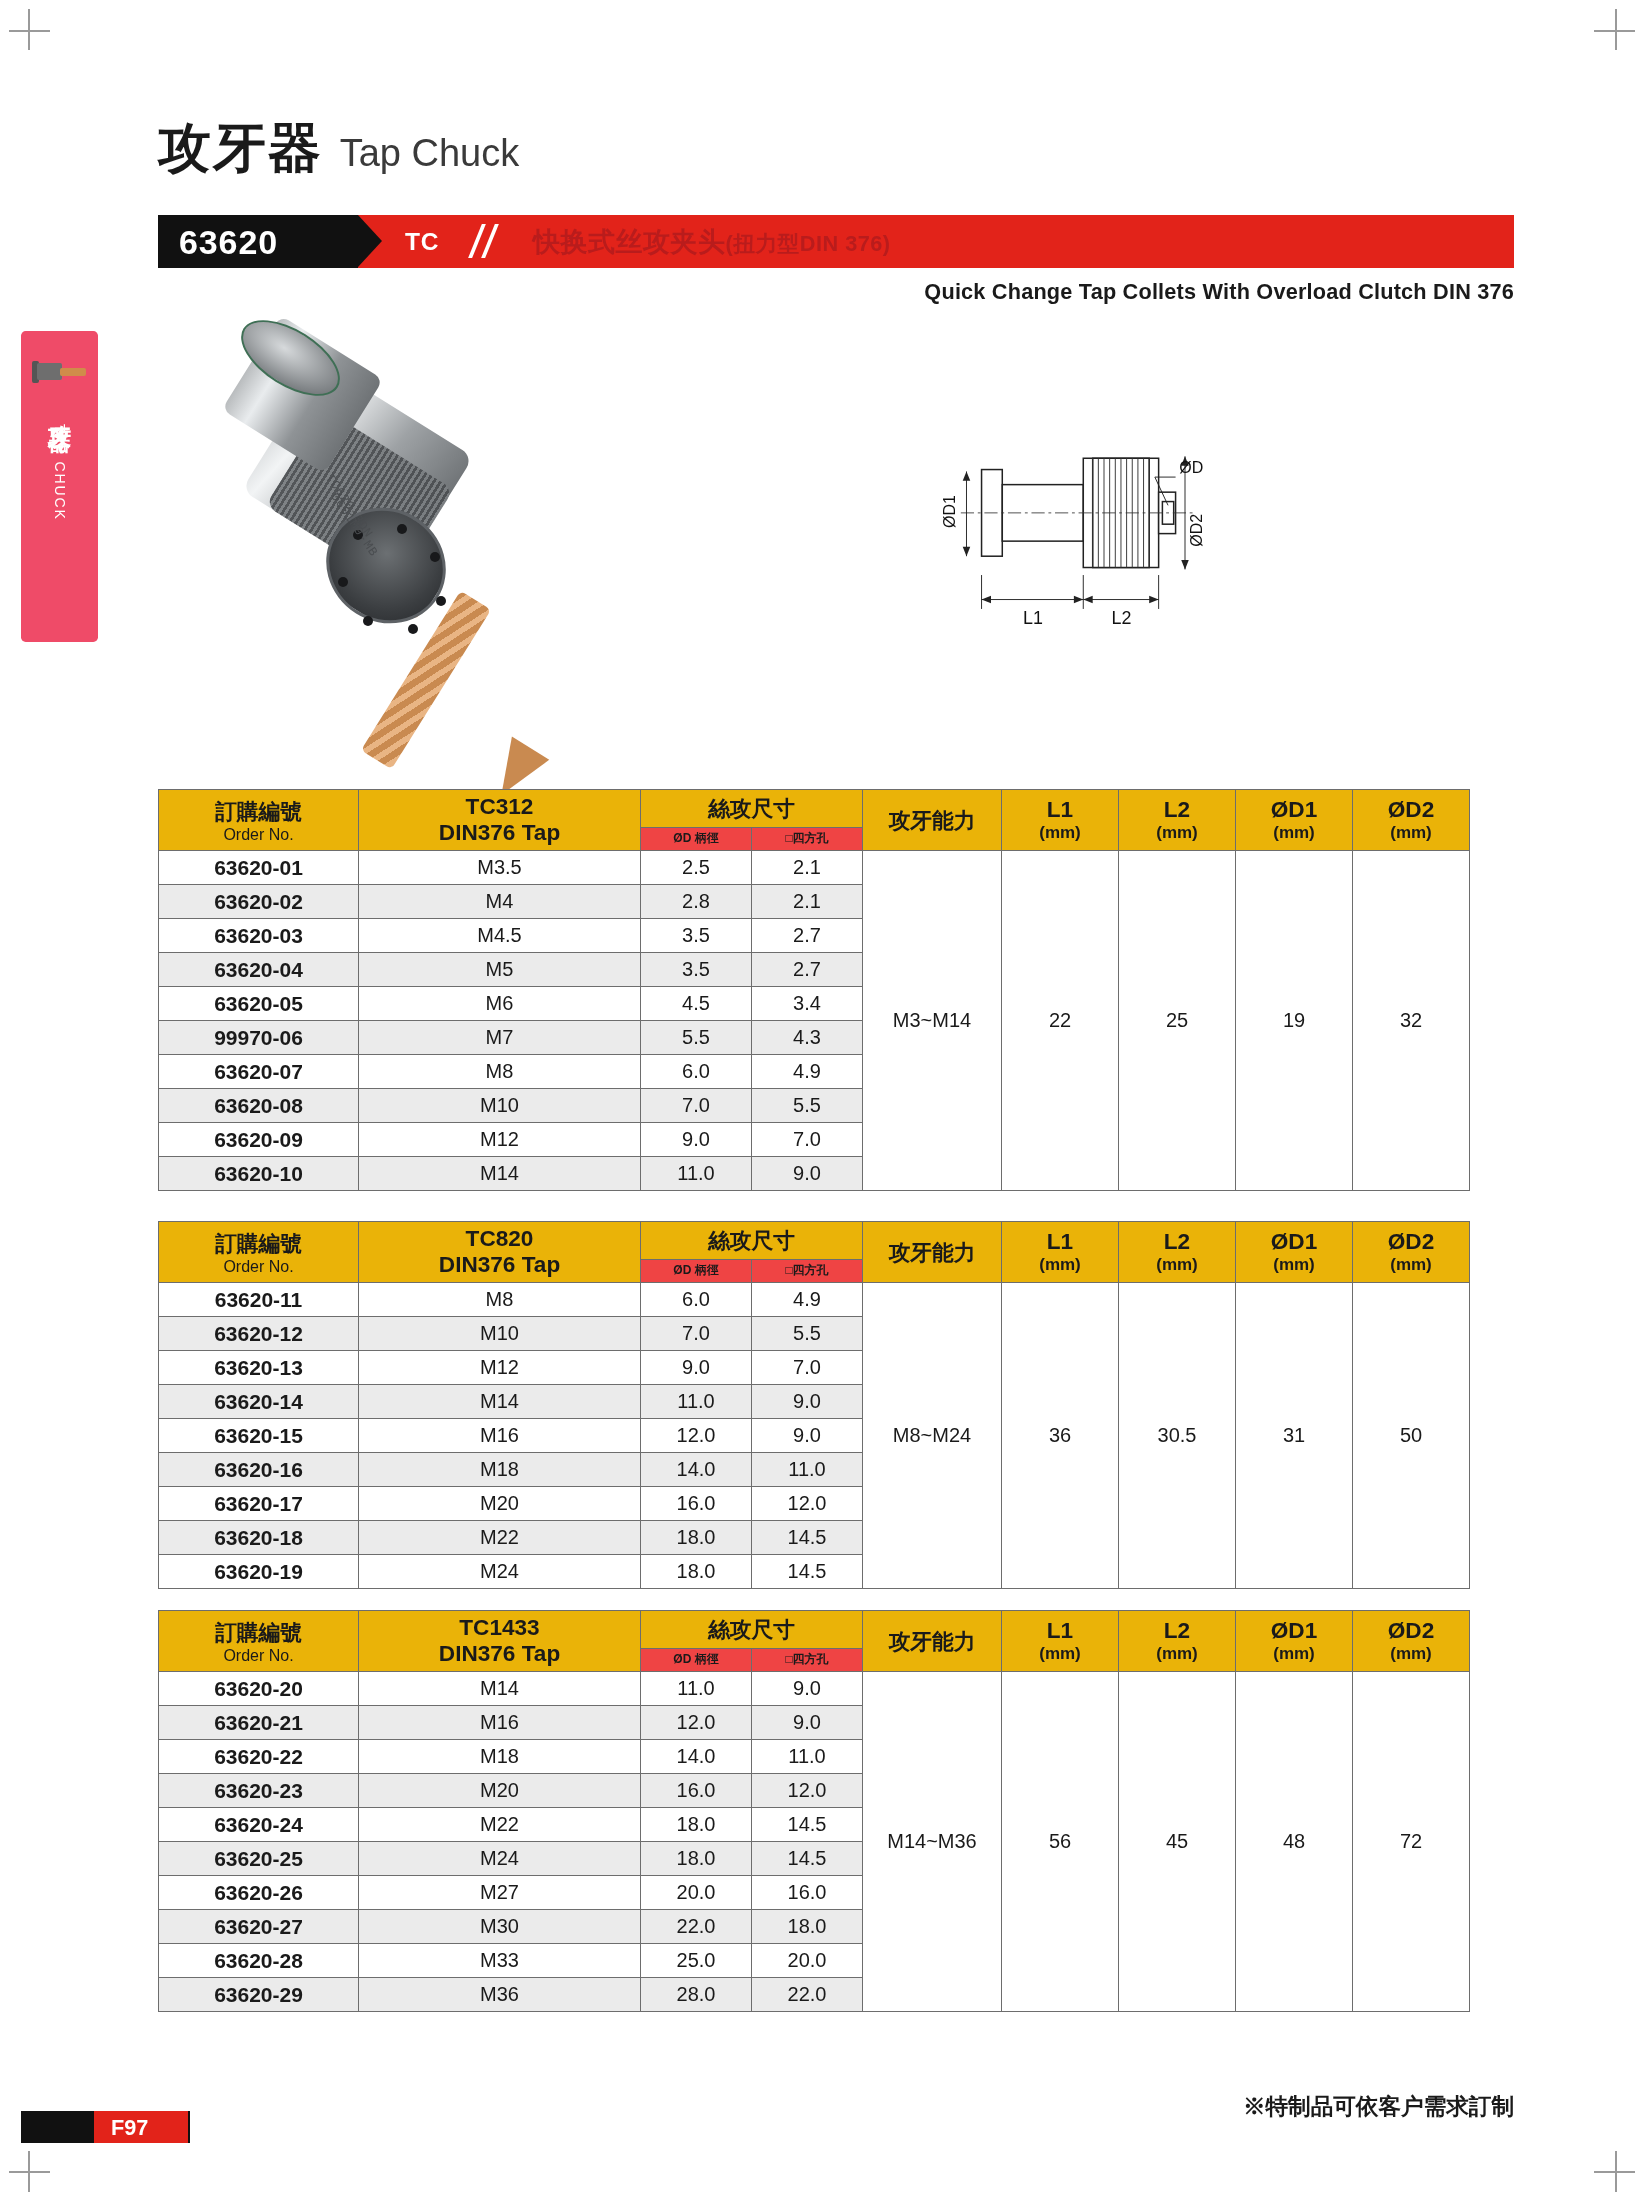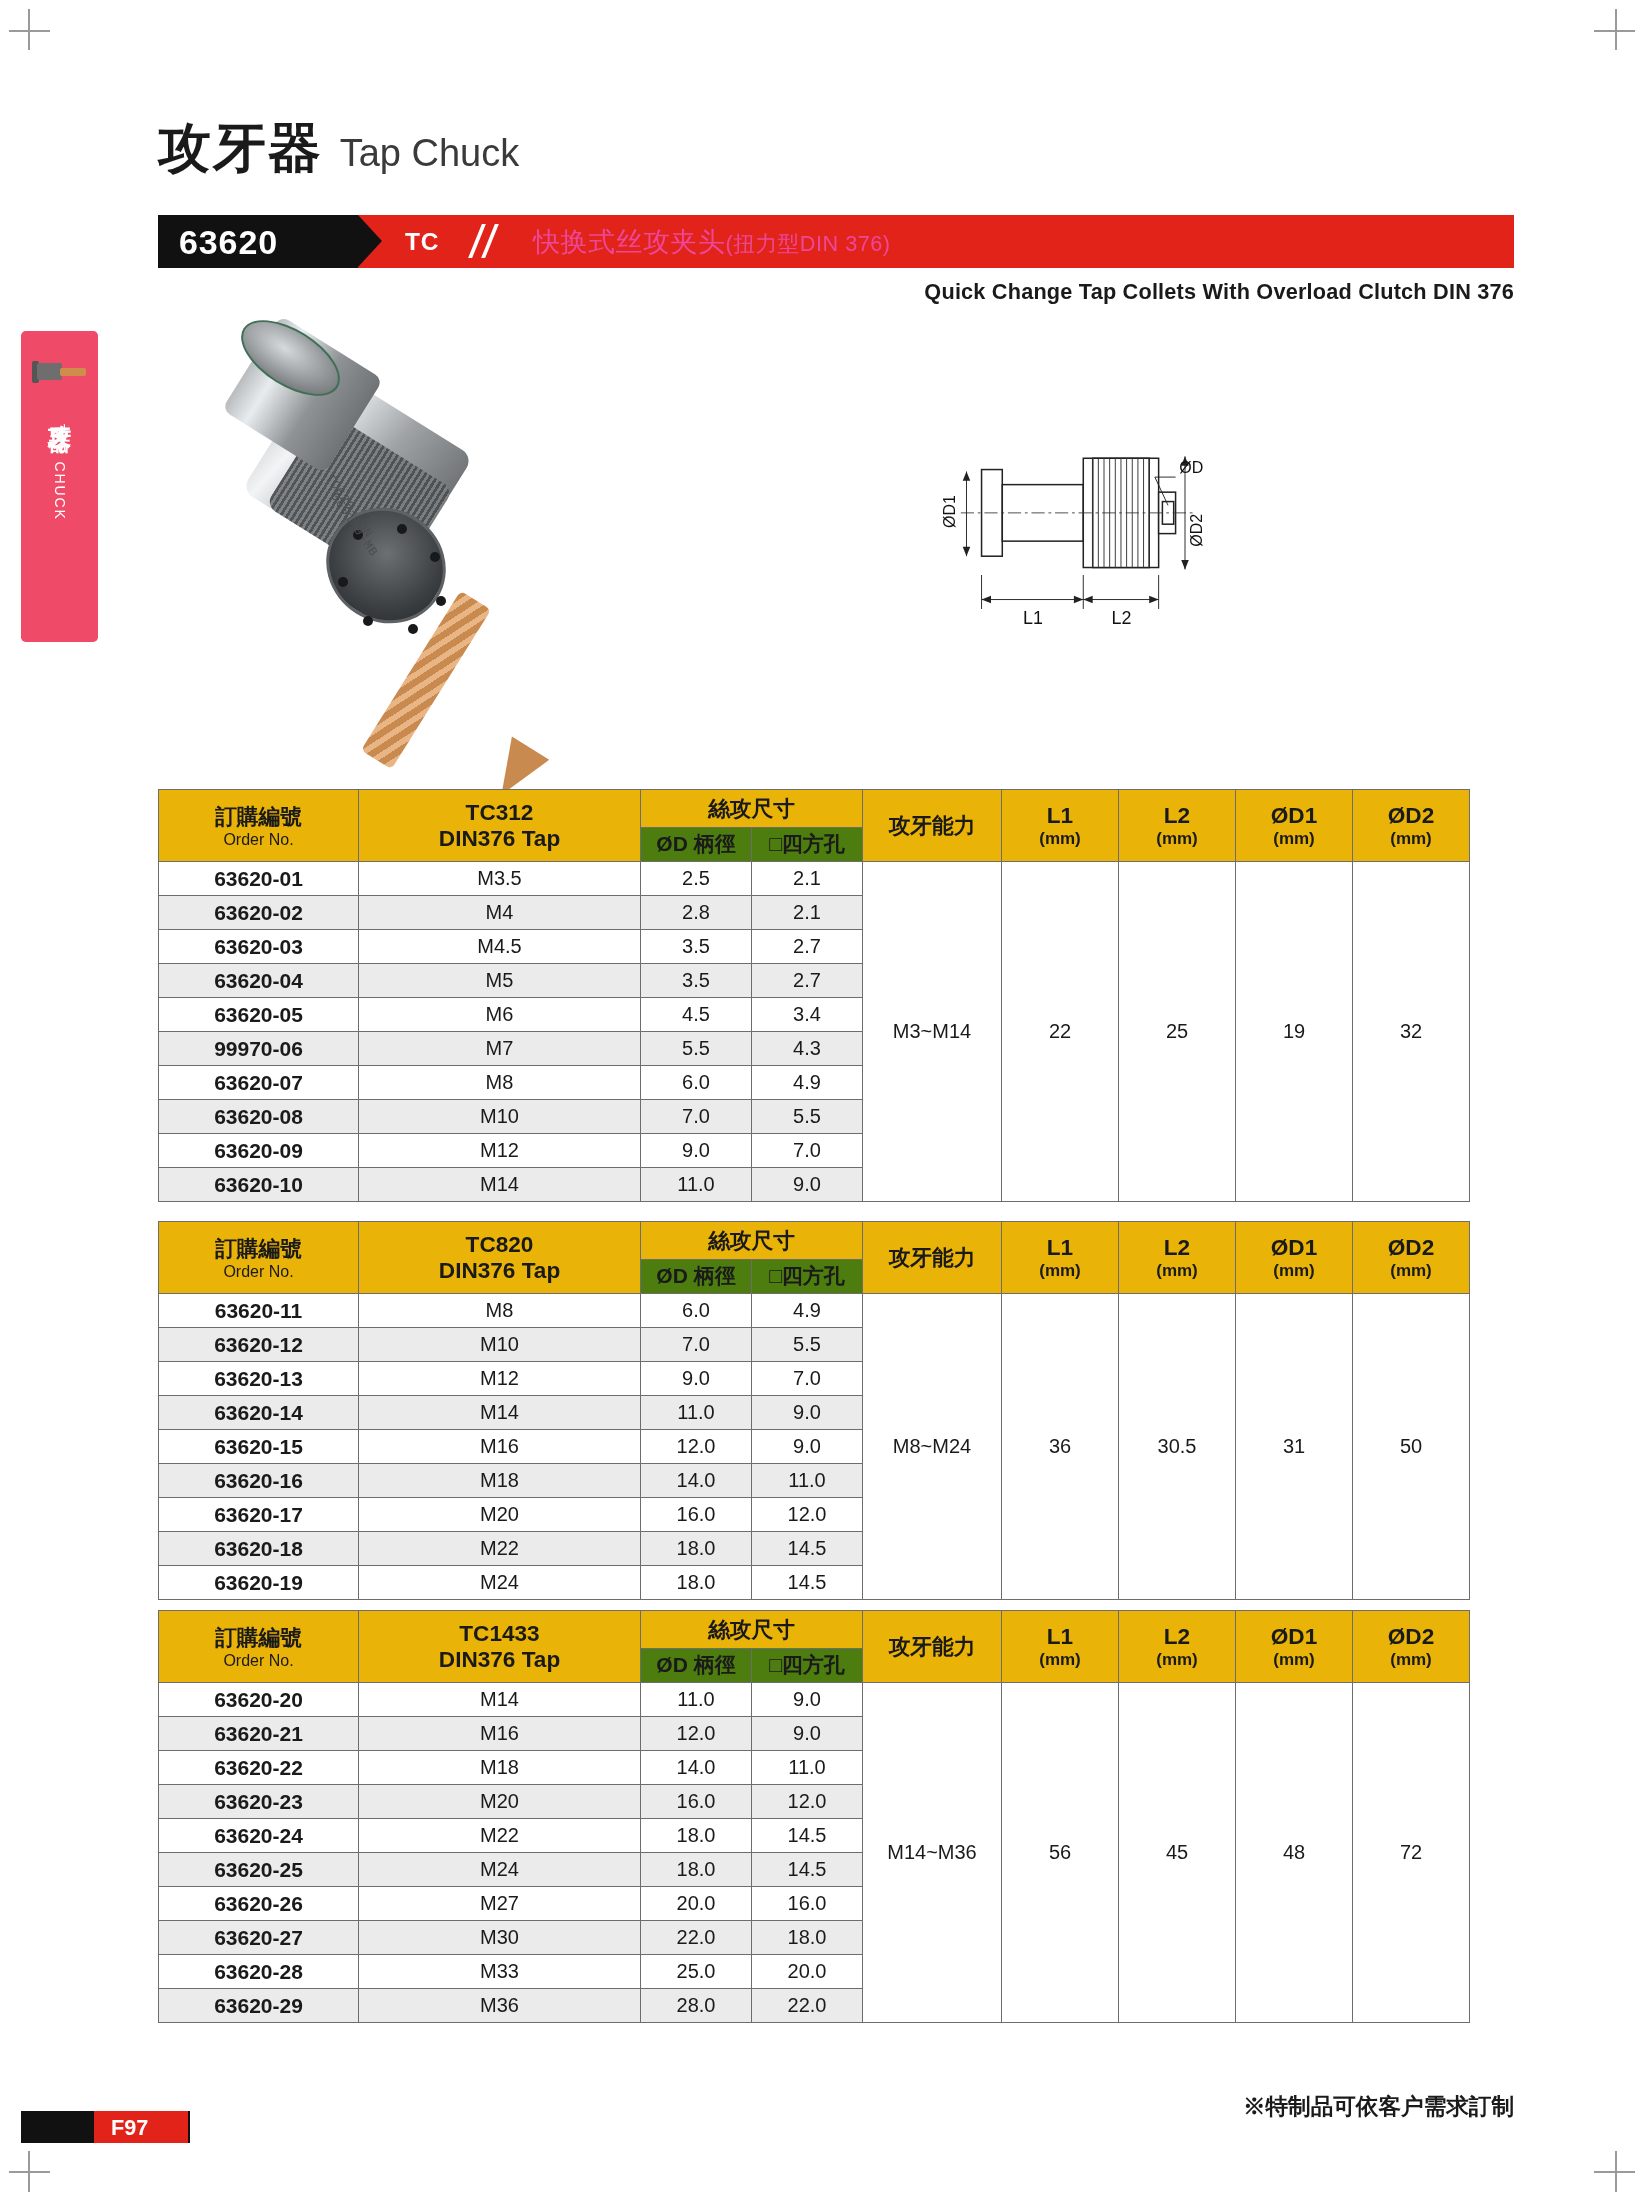--- a/index.html
+++ b/index.html
@@ -46,21 +46,21 @@
   .codebar .sep {
     position:absolute; left:311px; top:7.5px; width:38px; height:38px;
   }
   .codebar .sep:before, .codebar .sep:after{
     content:""; position:absolute; top:1.9px; width:3.8px; height:34px; background:#fff;
     transform:skewX(-22deg);
   }
   .codebar .sep:before { left:5.6px; }
   .codebar .sep:after  { left:19px; }
   .codebar .desc {
-    position:absolute; left:375px; top:9.4px; font-size:27px; font-weight:normal; color:#ec4899; letter-spacing:0.5px;
+    position:absolute; left:375px; top:9.4px; font-size:27px; font-weight:bold; color:#b91c1c; letter-spacing:0.5px;
   }
   .codebar .desc .small { font-size:21.7px; }
   .subtitle {
     position:absolute; left:0; top:279px; width:1514px; text-align:right;
     font-size:21.7px; font-weight:bold; color:#1a1a1a; letter-spacing:0.2px;
   }
 
   
   .sidetab {
     position:absolute; left:21px; top:331px; width:77px; height:311px;
@@ -132,21 +132,21 @@
   .drawing { position:absolute; left:942px; top:443px; width:405px; height:217px; }
 
   
   .tbl { position:absolute; border-collapse:collapse; font-size:20px; }
   .tbl td, .tbl th { border:0.9px solid #6d6d6d; text-align:center; vertical-align:middle; }
   .hdr td { background:#eab308; font-weight:bold; padding:3.8px 1.9px; }
   .hdr .cn { font-size:21.7px; font-weight:bold; display:block; }
   .hdr .en { font-size:16px; font-weight:normal; display:block; }
   .hdr .unit { font-size:17px; font-weight:bold; display:block; }
   .hdr .big { font-size:22.6px; font-weight:bold; display:block; }
-  .sub td { background:#4d7c0f; font-size:21px; font-weight:bold; padding:2.8px 1.9px; }
+  .sub td { background:#ef4444; font-size:12px; font-weight:bold; padding:2.8px 1.9px; }
   .rowA td { background:#ffffff; }
   .rowB td { background:#ebebeb; }
   td.ordno { font-weight:bold; font-size:21px; width:200px; height:34px; }
   td.tapsz { width:282px; }
   td.d     { width:111px; }
   td.sq    { width:111px; }
   td.cap   { width:139px; }
   td.l1,td.l2,td.d1,td.d2 { width:117px; }
 
   .note {

